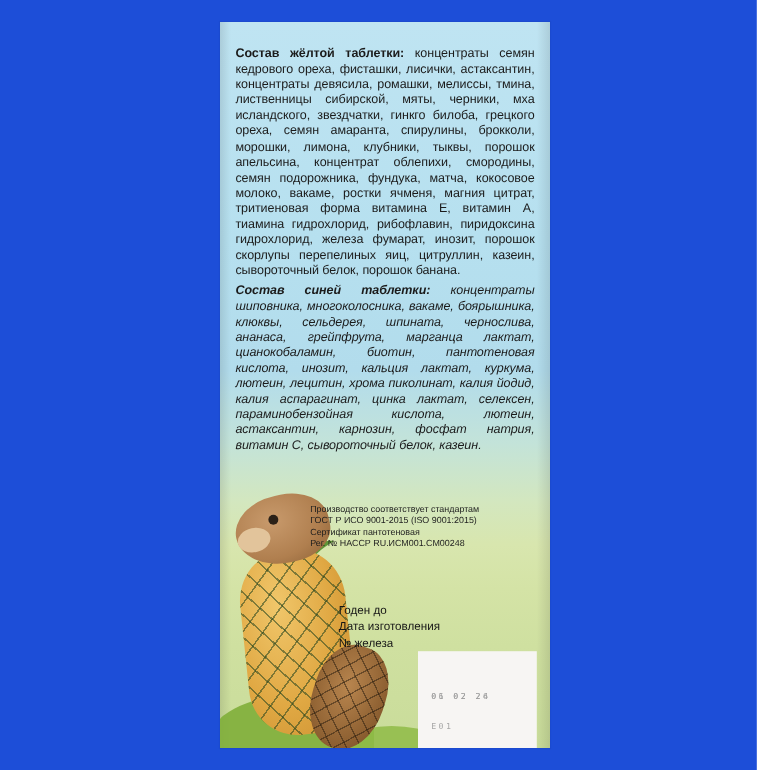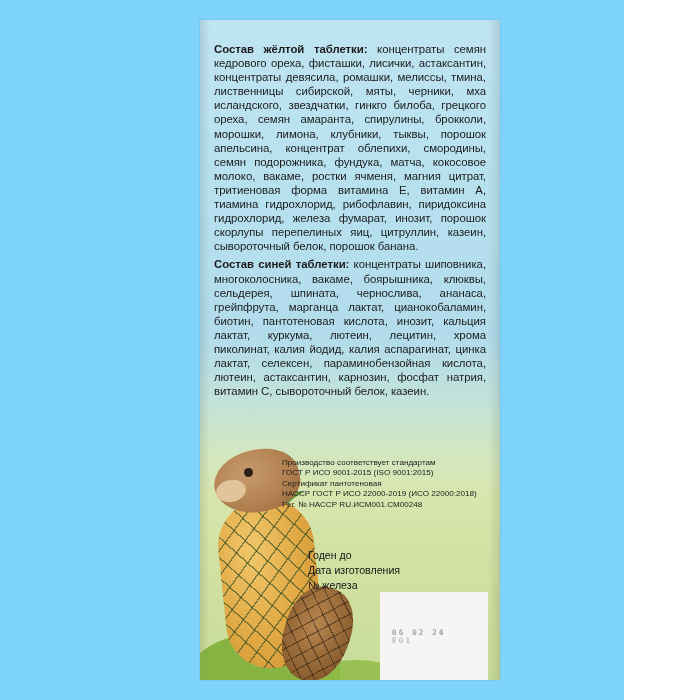--- a/index.html
+++ b/index.html
@@ -8,23 +8,23 @@
   }
   body {
     width: 700px;
     height: 700px;
     background: #ffffff;
     font-family: "Liberation Sans", sans-serif;
     overflow: hidden;
   }
   #stage {
     position: relative;
-    width: 624px;
+    width: 688px;
     height: 700px;
-    background: #7dd3fc;
+    background: #1d4ed8;
     overflow: hidden;
   }
 
   
   #package {
     position: absolute;
     left: 200px;
     top: 20px;
     width: 300px;
     height: 660px;
@@ -62,21 +62,21 @@
     left: 14px;
     top: 22px;
     width: 272px;
     font-size: 11.4px;
     line-height: 14.1px;
     color: #1b1b1b;
     text-align: justify;
     letter-spacing: -0.05px;
   }
   .para { margin: 0 0 0 0; }
-  .para + .para { margin-top: 4px; }
+  .para + .para { margin-top: 4px; font-style: italic; }
   .lead { font-weight: bold; }
 
   
   .cert-block {
     position: absolute;
     left: 82px;
     top: 438px;
     width: 206px;
     font-size: 8.1px;
     line-height: 10.4px;
@@ -109,21 +109,21 @@
     left: 12px;
     color: #9a9a9a;
     font-family: "DejaVu Sans Mono", monospace;
     font-size: 7.5px;
     letter-spacing: 2.2px;
     filter: blur(0.6px);
     opacity: 0.85;
   }
   .code-line.l1 { top: 36px; }
   .code-line.l2 { top: 36px; }
-  .code-line.l3 { top: 44px; }
+  .code-line.l3 { top: 64px; }
 
   
   .art { position: absolute; }
 
   .pineapple-body {
     left: 22px;
     top: 478px;
     width: 96px;
     height: 170px;
     background: radial-gradient(ellipse at 35% 30%, #f0c66a 0%, #e0a843 55%, #c98c2e 100%);
@@ -245,21 +245,20 @@
 
     <div class="text-block">
       <p class="para"><span class="lead">Состав жёлтой таблетки:</span><span> концентраты семян кедрового ореха, фисташки, лисички, астаксантин, концентраты девясила, ромашки, мелиссы, тмина, лиственницы сибирской, мяты, черники, мха исландского, звездчатки, гинкго билоба, грецкого ореха, семян амаранта, спирулины, брокколи, морошки, лимона, клубники, тыквы, порошок апельсина, концентрат облепихи, смородины, семян подорожника, фундука, матча, кокосовое молоко, вакаме, ростки ячменя, магния цитрат, тритиеновая форма витамина Е, витамин А, тиамина гидрохлорид, рибофлавин, пиридоксина гидрохлорид, железа фумарат, инозит, порошок скорлупы перепелиных яиц, цитруллин, казеин, сывороточный белок, порошок банана.</span></p>
       <p class="para"><span class="lead">Состав синей таблетки:</span><span> концентраты шиповника, многоколосника, вакаме, боярышника, клюквы, сельдерея, шпината, чернослива, ананаса, грейпфрута, марганца лактат, цианокобаламин, биотин, пантотеновая кислота, инозит, кальция лактат, куркума, лютеин, лецитин, хрома пиколинат, калия йодид, калия аспарагинат, цинка лактат, селексен, параминобензойная кислота, лютеин, астаксантин, карнозин, фосфат натрия, витамин С, сывороточный белок, казеин.</span></p>
     </div>
 
     <div class="cert-block">
       <div>Производство соответствует стандартам</div>
       <div>ГОСТ Р ИСО 9001-2015 (ISO 9001:2015)</div>
       <div>Сертификат пантотеновая</div>
-      <div>НАССР ГОСТ Р ИСО 22000-2019 (ИСО 22000:2018)</div>
       <div>Рег. № НАССР RU.ИСМ001.СМ00248</div>
     </div>
 
     <div class="date-block">
       <div>Годен до</div>
       <div>Дата изготовления</div>
       <div>№ железа</div>
     </div>
 
     <div class="code-patch">

